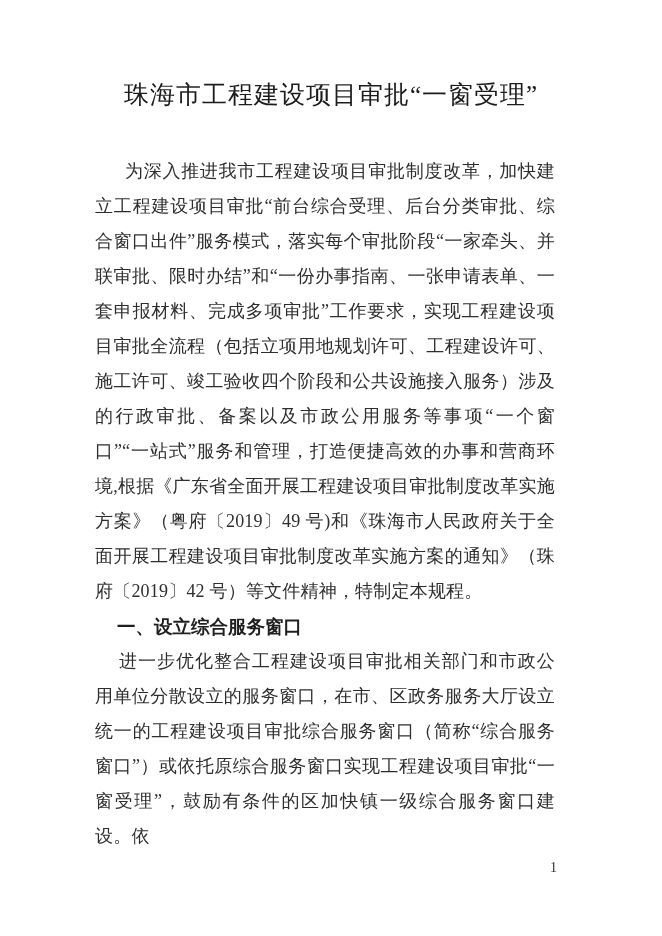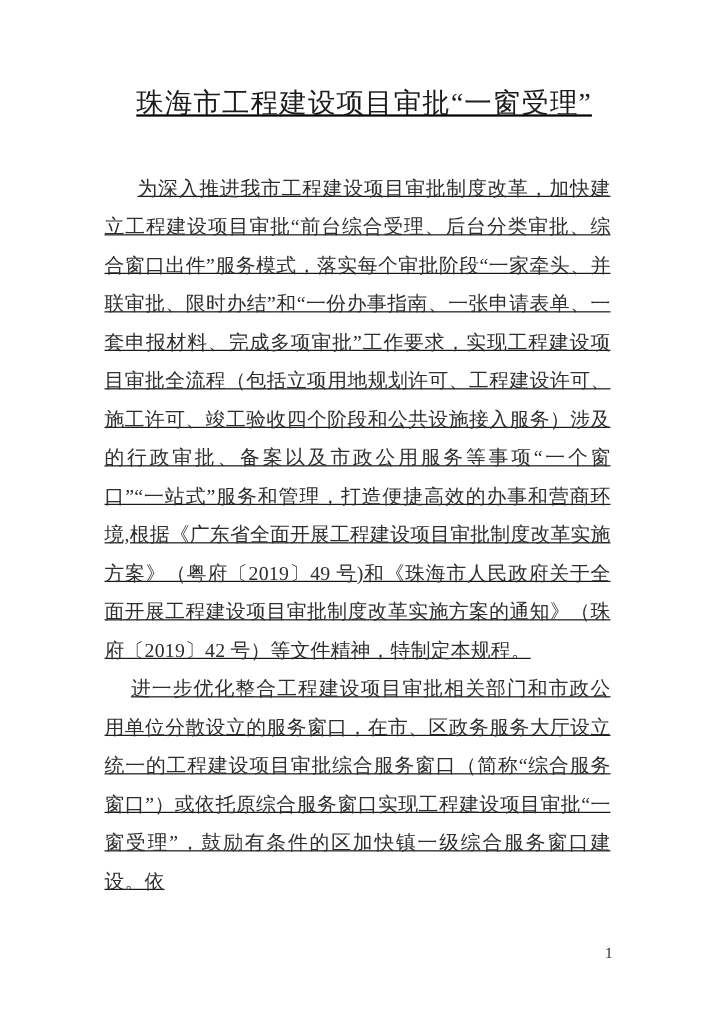--- a/index.html
+++ b/index.html
@@ -7,21 +7,20 @@
     padding: 0;
     background: #ffffff;
   }
   .page {
     position: relative;
     width: 662px;
     height: 936px;
     background: #ffffff;
     overflow: hidden;
     font-family: "Liberation Serif", serif;
-    text-decoration: underline;
   }
   .doc-title {
     margin: 76px 0 0 0;
     padding: 0;
     text-align: center;
     font-weight: normal;
     font-size: 25px;
     line-height: 37px;
     letter-spacing: 1px;
     color: #1c1c1c;
@@ -71,19 +70,20 @@
 
 <div class="page">
 
   <h1 class="doc-title">
     <span class="title-line">珠海市工程建设项目审批“一窗受理”</span>
   </h1>
 
   <div class="doc-body">
     <p class="para intro">为深入推进我市工程建设项目审批制度改革，加快建立工程建设项目审批“前台综合受理、后台分类审批、综合窗口出件”服务模式，落实每个审批阶段“一家牵头、并联审批、限时办结”和“一份办事指南、一张申请表单、一套申报材料、完成多项审批”工作要求，实现工程建设项目审批全流程（包括立项用地规划许可、工程建设许可、施工许可、竣工验收四个阶段和公共设施接入服务）涉及的行政审批、备案以及市政公用服务等事项“一个窗口”“一站式”服务和管理，打造便捷高效的办事和营商环境,根据《广东省全面开展工程建设项目审批制度改革实施方案》（粤府〔2019〕49 号)和《珠海市人民政府关于全面开展工程建设项目审批制度改革实施方案的通知》（珠府〔2019〕42 号）等文件精神，特制定本规程。</p>
 
+    <h2 class="section-heading">一、设立综合服务窗口</h2>
 
     <p class="para section1">进一步优化整合工程建设项目审批相关部门和市政公用单位分散设立的服务窗口，在市、区政务服务大厅设立统一的工程建设项目审批综合服务窗口（简称“综合服务窗口”）或依托原综合服务窗口实现工程建设项目审批“一窗受理”，鼓励有条件的区加快镇一级综合服务窗口建设。依</p>
   </div>
 
   <div class="page-number">1</div>
 
 </div>
 
 </body></html>

